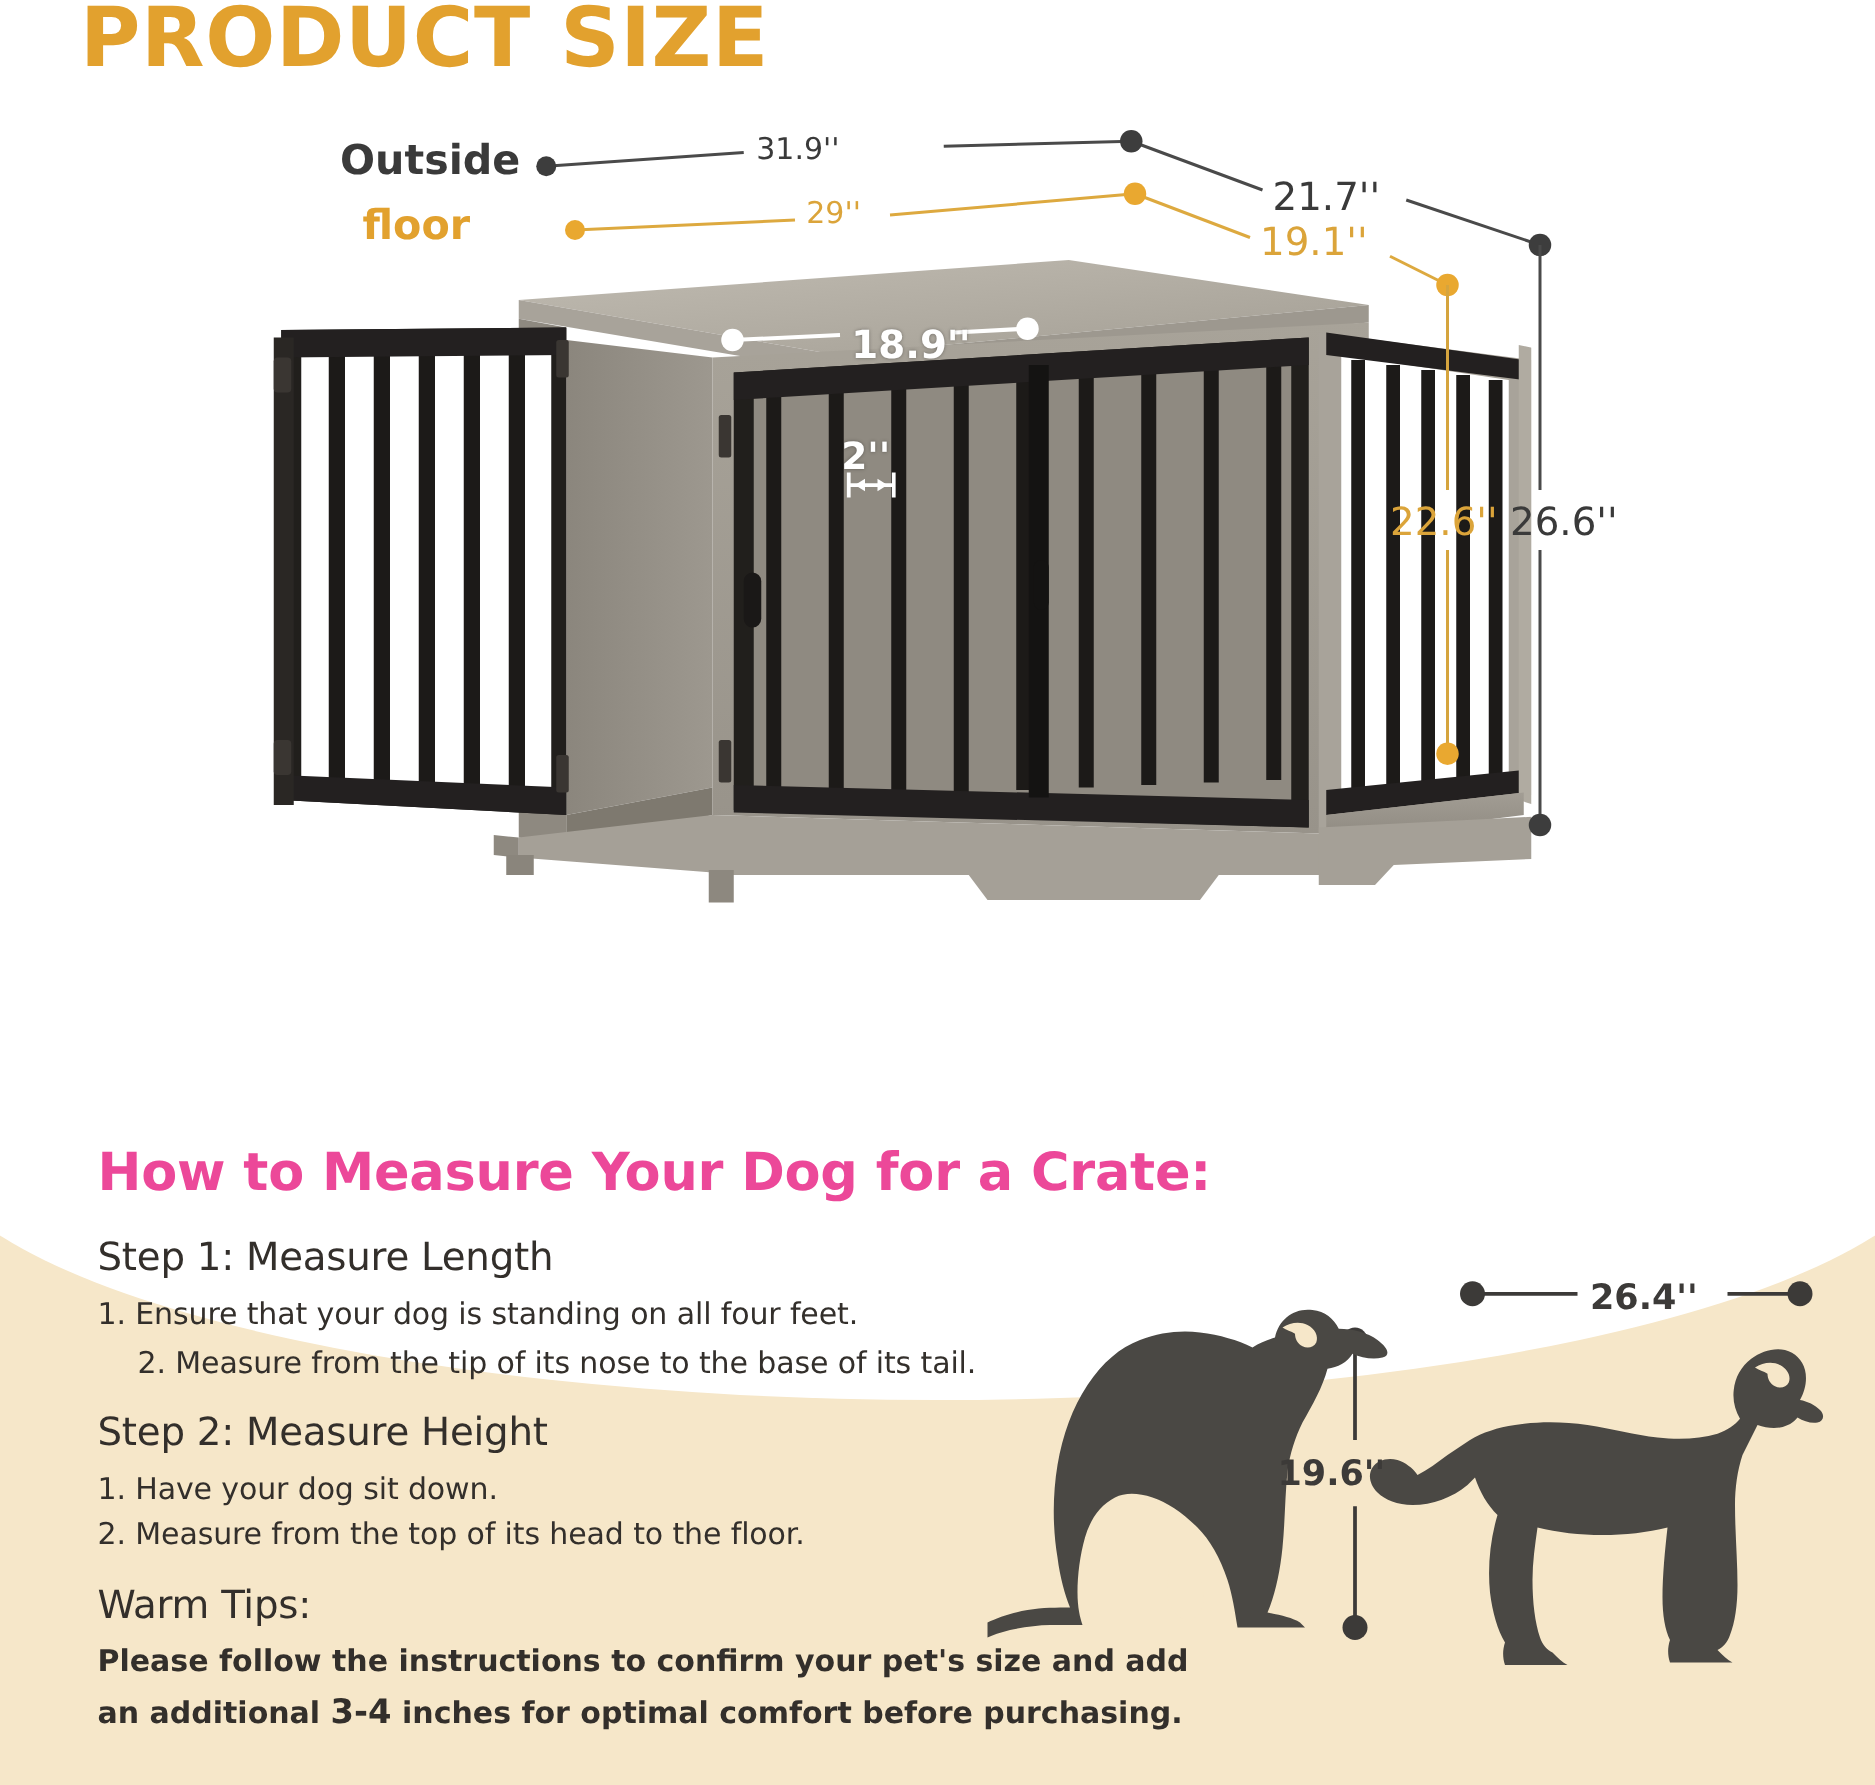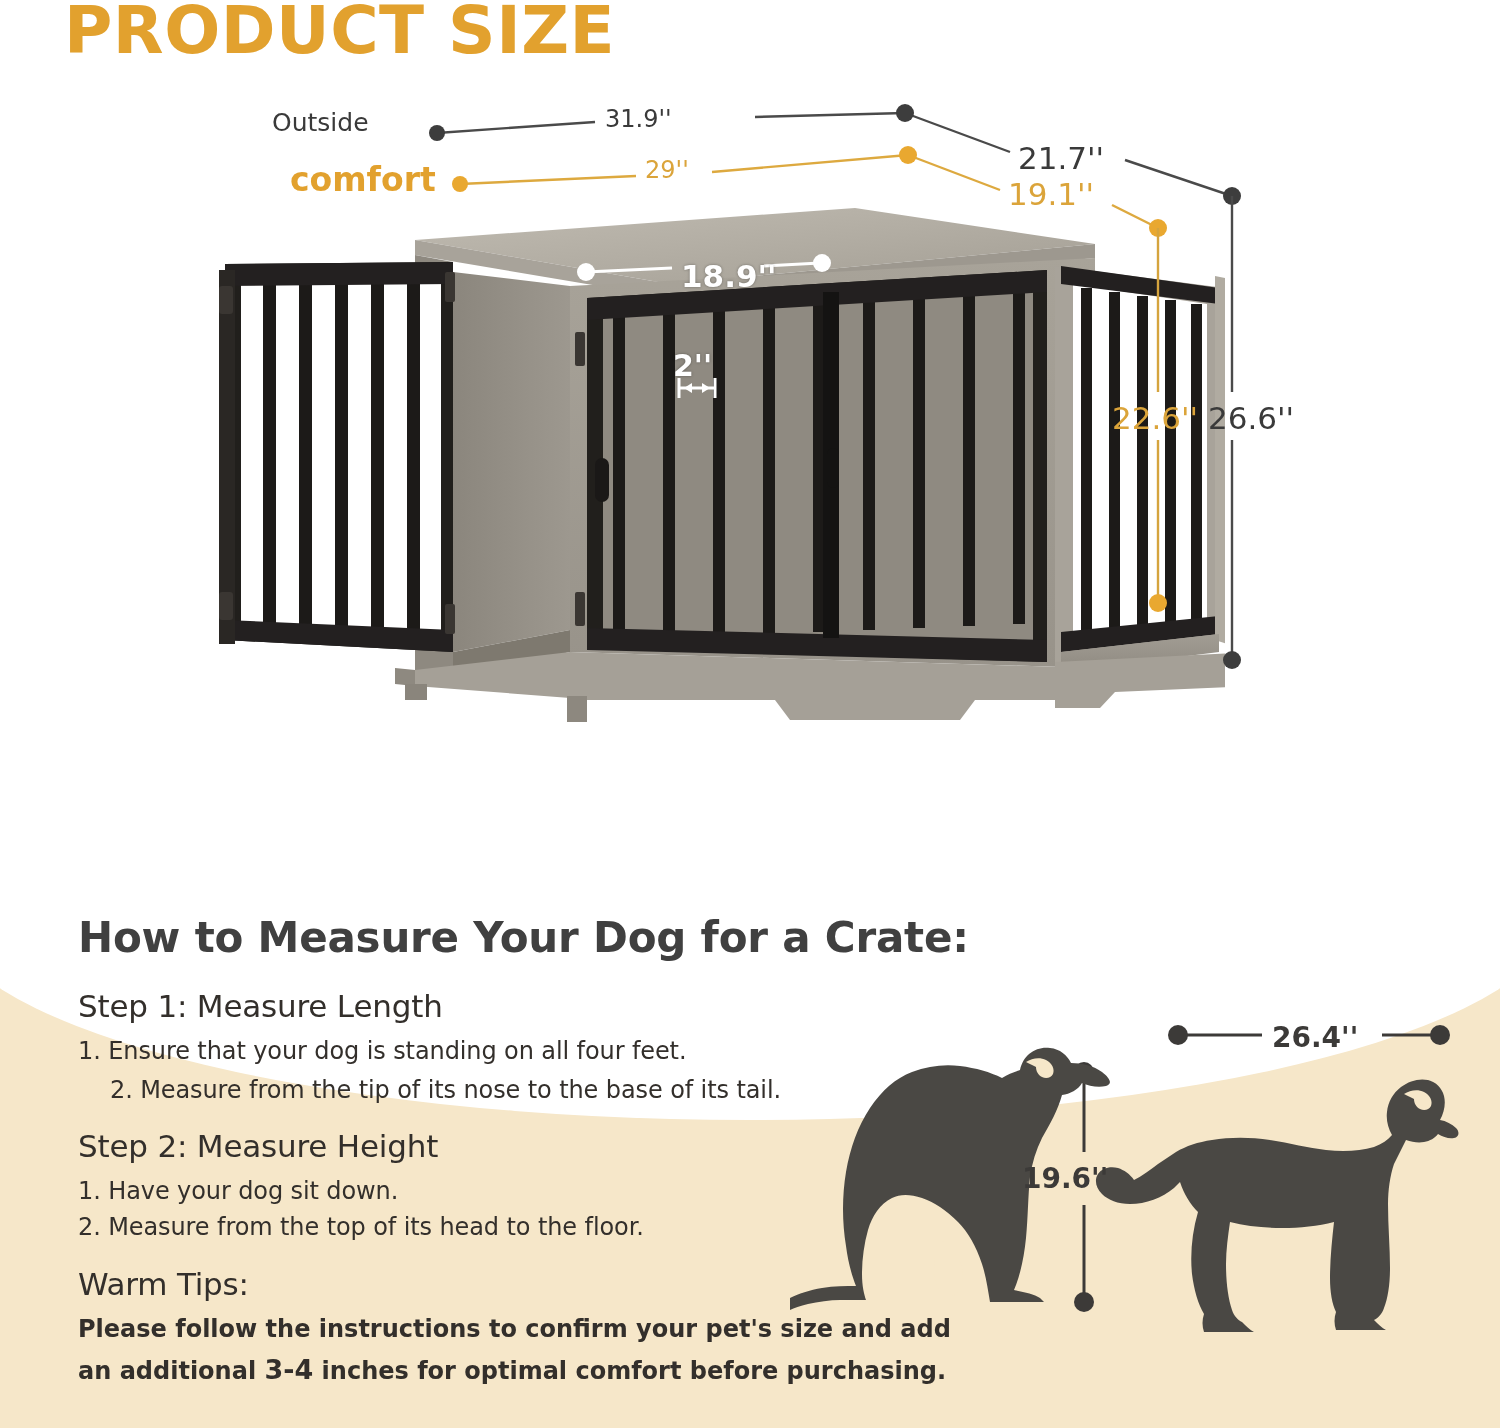--- a/index.html
+++ b/index.html
@@ -27,21 +27,21 @@
   .product-size-title {
     position:absolute; left:64px; top:-8px;
     font-size:66px; font-weight:bold; letter-spacing:.5px;
     color:#e2a12e;
     font-family:"DejaVu Sans", sans-serif;
   }
 
   
   .lbl-outside {
     position:absolute; left:272px; top:108px;
-    font-size:25px; font-weight:normal; color:#3a3a3a;
+    font-size:33px; font-weight:bold; color:#3a3a3a;
   }
   .lbl-inside {
     position:absolute; left:290px; top:160px;
     font-size:33px; font-weight:bold; color:#e2a12e;
   }
 
   .dim-text { position:absolute; font-size:31px; color:#3a3a3a; white-space:nowrap; }
   .dim-text.big  { font-size:24px; }
 
   .t-319 { left:605px; top:105px; }
@@ -64,21 +64,21 @@
   
   .paw-wrap { position:absolute; left:1238px; top:752px; width:186px; height:172px; }
   .paw-text {
     position:absolute; left:0; top:92px; width:186px; text-align:center;
     font-size:40px; font-weight:bold; color:#fbf5e6; letter-spacing:-.5px;
   }
 
   
   .how-title {
     position:absolute; left:78px; top:913px;
-    font-size:42px; font-weight:bold; color:#404040; letter-spacing:-.2px;
+    font-size:42px; font-weight:bold; color:#ec4899; letter-spacing:-.2px;
   }
   .step-h {
     position:absolute; font-size:31px; color:#332f2b; letter-spacing:-.2px;
   }
   .step-l {
     position:absolute; font-size:24px; color:#332f2b; letter-spacing:-.1px;
   }
   .s1h { left:78px; top:988px; }
   .s1a { left:78px; top:1037px; }
   .s1b { left:78px; top:1076px;margin-left:32px; }
@@ -267,21 +267,21 @@
     <circle cx="1178" cy="1035" r="10" fill="#3c3a38"></circle>
     <circle cx="1440" cy="1035" r="10" fill="#3c3a38"></circle>
 
     <line x1="1084" y1="1072" x2="1084" y2="1152" stroke="#3c3a38" stroke-width="3"></line>
     <line x1="1084" y1="1205" x2="1084" y2="1296" stroke="#3c3a38" stroke-width="3"></line>
     <circle cx="1084" cy="1072" r="10" fill="#3c3a38"></circle>
     <circle cx="1084" cy="1302" r="10" fill="#3c3a38"></circle>
   </svg>
 
   <div class="lbl-outside">Outside</div>
-  <div class="lbl-inside">comfort</div>
+  <div class="lbl-inside">floor</div>
 
   <div class="dim-text big t-319">31.9''</div>
   <div class="dim-text big t-29">29''</div>
   <div class="dim-text t-217">21.7''</div>
   <div class="dim-text t-191">19.1''</div>
   <div class="dim-text t-226">22.6''</div>
   <div class="dim-text t-266">26.6''</div>
   <div class="white-dim t-189">18.9''</div>
   <div class="white-dim t-2in">2''</div>
 

